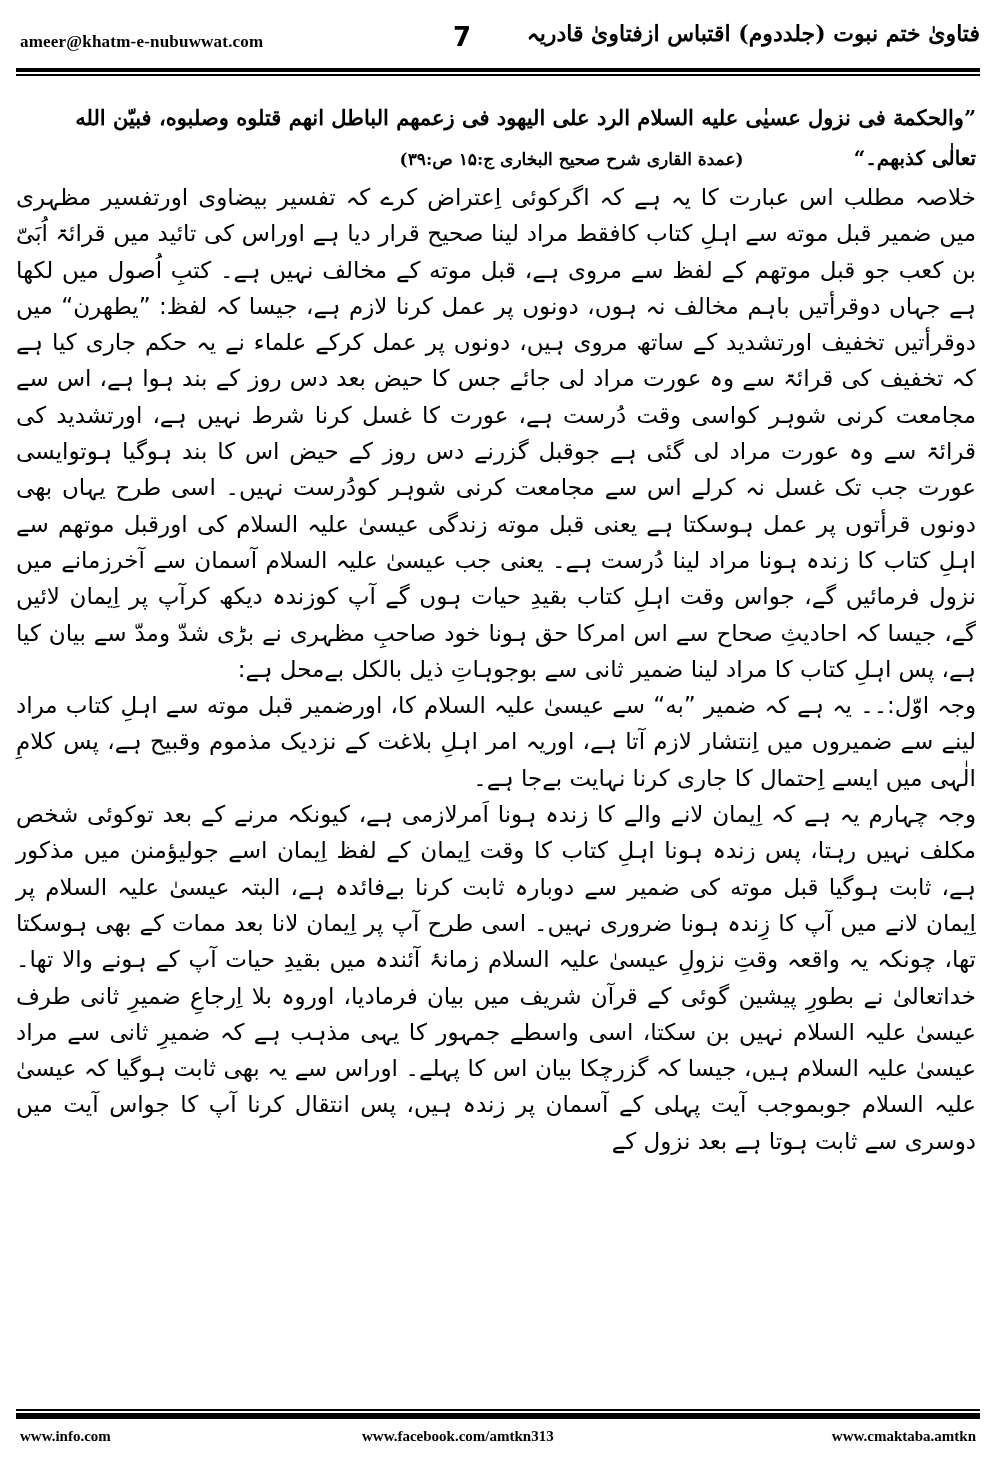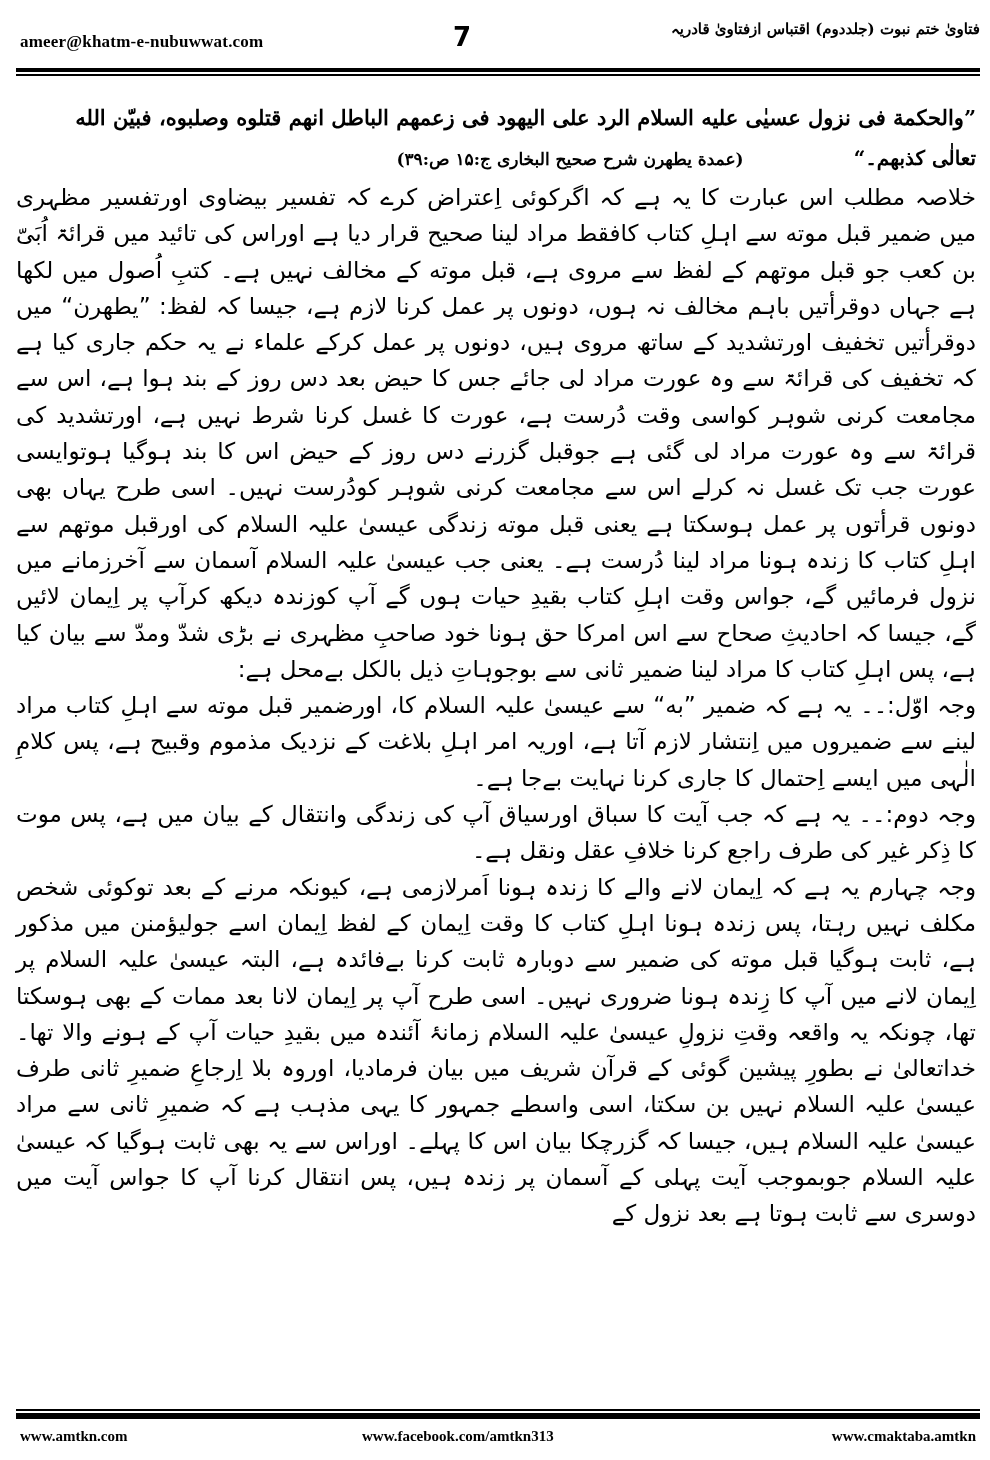--- a/index.html
+++ b/index.html
@@ -3,21 +3,21 @@
   <meta charset="utf-8">
   <style>
     html, body { margin: 0; padding: 0; background: #ffffff; }
     body { width: 990px; height: 1460px; position: relative; overflow: hidden; color: #000; }
     .page { position: absolute; left: 0; top: 0; width: 990px; height: 1460px; border-radius: 25px; }
 
     
     .header { position: absolute; left: 16px; right: 10px; top: 0; height: 58px; }
     .hdr-email { position: absolute; left: 4px; top: 32px; font-family: "Liberation Serif", serif; font-weight: bold; font-size: 17px; letter-spacing: 0.2px; }
     .hdr-page { position: absolute; left: 437px; top: 22px; font-family: "DejaVu Sans", sans-serif; font-weight: bold; font-size: 26px; }
-    .hdr-title { position: absolute; right: 0; top: 20px; direction: rtl; font-family: "DejaVu Serif", serif; font-weight: bold; font-size: 15px; white-space: nowrap; }
+    .hdr-title { position: absolute; right: 0; top: 20px; direction: rtl; font-family: "DejaVu Serif", serif; font-weight: bold; font-size: 22px; white-space: nowrap; }
     .hdr-rule-thick { position: absolute; left: 16px; right: 10px; top: 68px; height: 4px; background: #000; }
     .hdr-rule-thin { position: absolute; left: 16px; right: 10px; top: 74px; height: 2px; background: #000; }
 
     
     .content { position: absolute; left: 16px; right: 14px; top: 86px; direction: rtl; font-family: "DejaVu Sans", sans-serif; margin-top: 12px; }
     .arabic-quote { font-family: "DejaVu Serif", serif; font-weight: bold; font-size: 21px; line-height: 40px; text-align: justify; text-align-last: right; }
     .citation-row { display: flex; direction: rtl; justify-content: flex-start; align-items: baseline; font-family: "DejaVu Serif", serif; font-weight: bold; font-size: 20px; line-height: 40px; }
     .citation-row .quote-end { margin-left: 110px; }
     .citation-row .citation { font-size: 17px; }
     .para { font-size: 23px; line-height: 36.3px; text-align: justify; text-align-last: right; margin: 0; }
@@ -43,43 +43,40 @@
   </div>
   <div class="hdr-rule-thick"></div>
   <div class="hdr-rule-thin"></div>
 
   <div class="content">
     <div class="arabic-quote">
       <span>”والحکمة فی نزول عسیٰی علیه السلام الرد علی الیهود فی زعمهم الباطل انهم قتلوه وصلبوه، فبیّن الله</span>
     </div>
     <div class="citation-row">
       <span class="quote-end">تعالٰی کذبهم۔“</span>
-      <span class="citation">(عمدة یطهرن شرح صحیح البخاری ج:۱۵ ص:۳۹)</span>
+      <span class="citation">(عمدة القاری شرح صحیح البخاری ج:۱۵ ص:۳۹)</span>
     </div>
 
     <p class="para">
       <span>خلاصہ مطلب اس عبارت کا یہ ہے کہ اگرکوئی اِعتراض کرے کہ تفسیر بیضاوی اورتفسیر مظہری میں ضمیر قبل موته سے اہلِ کتاب کافقط مراد لینا صحیح قرار دیا ہے اوراس کی تائید میں قرائۃ اُبَیّ بن کعب جو قبل موتهم کے لفظ سے مروی ہے، قبل موته کے مخالف نہیں ہے۔ کتبِ اُصول میں لکھا ہے جہاں دوقرأتیں باہم مخالف نہ ہوں، دونوں پر عمل کرنا لازم ہے، جیسا کہ لفظ: ”یطهرن“ میں دوقرأتیں تخفیف اورتشدید کے ساتھ مروی ہیں، دونوں پر عمل کرکے علماء نے یہ حکم جاری کیا ہے کہ تخفیف کی قرائۃ سے وہ عورت مراد لی جائے جس کا حیض بعد دس روز کے بند ہوا ہے، اس سے مجامعت کرنی شوہر کواسی وقت دُرست ہے، عورت کا غسل کرنا شرط نہیں ہے، اورتشدید کی قرائۃ سے وہ عورت مراد لی گئی ہے جوقبل گزرنے دس روز کے حیض اس کا بند ہوگیا ہوتوایسی عورت جب تک غسل نہ کرلے اس سے مجامعت کرنی شوہر کودُرست نہیں۔ اسی طرح یہاں بھی دونوں قرأتوں پر عمل ہوسکتا ہے یعنی قبل موته زندگی عیسیٰ علیہ السلام کی اورقبل موتهم سے اہلِ کتاب کا زندہ ہونا مراد لینا دُرست ہے۔ یعنی جب عیسیٰ علیہ السلام آسمان سے آخرزمانے میں نزول فرمائیں گے، جواس وقت اہلِ کتاب بقیدِ حیات ہوں گے آپ کوزندہ دیکھ کرآپ پر اِیمان لائیں گے، جیسا کہ احادیثِ صحاح سے اس امرکا حق ہونا خود صاحبِ مظہری نے بڑی شدّ ومدّ سے بیان کیا ہے، پس اہلِ کتاب کا مراد لینا ضمیر ثانی سے بوجوہاتِ ذیل بالکل بےمحل ہے:</span>
     </p>
 
     <p class="para">
       <span class="heading">وجہ اوّل:۔۔</span><span> یہ ہے کہ ضمیر ”به“ سے عیسیٰ علیہ السلام کا، اورضمیر قبل موته سے اہلِ کتاب مراد لینے سے ضمیروں میں اِنتشار لازم آتا ہے، اوریہ امر اہلِ بلاغت کے نزدیک مذموم وقبیح ہے، پس کلامِ الٰہی میں ایسے اِحتمال کا جاری کرنا نہایت بےجا ہے۔</span>
     </p>
 
-    <p class="para">
-      <span class="heading">وجہ دوم:۔۔</span><span> یہ ہے کہ جب آیت کا سباق اورسیاق آپ کی زندگی وانتقال کے بیان میں ہے، پس موت کا ذِکر غیر کی طرف راجع کرنا خلافِ عقل ونقل ہے۔</span>
-    </p>
 
 
     <p class="para">
       <span class="heading">وجہ چہارم</span><span> یہ ہے کہ اِیمان لانے والے کا زندہ ہونا اَمرلازمی ہے، کیونکہ مرنے کے بعد توکوئی شخص مکلف نہیں رہتا، پس زندہ ہونا اہلِ کتاب کا وقت اِیمان کے لفظ اِیمان اسے جولیؤمنن میں مذکور ہے، ثابت ہوگیا قبل موته کی ضمیر سے دوبارہ ثابت کرنا بےفائدہ ہے، البتہ عیسیٰ علیہ السلام پر اِیمان لانے میں آپ کا زِندہ ہونا ضروری نہیں۔ اسی طرح آپ پر اِیمان لانا بعد ممات کے بھی ہوسکتا تھا، چونکہ یہ واقعہ وقتِ نزولِ عیسیٰ علیہ السلام زمانۂ آئندہ میں بقیدِ حیات آپ کے ہونے والا تھا۔ خداتعالیٰ نے بطورِ پیشین گوئی کے قرآن شریف میں بیان فرمادیا، اوروہ بلا اِرجاعِ ضمیرِ ثانی طرف عیسیٰ علیہ السلام نہیں بن سکتا، اسی واسطے جمہور کا یہی مذہب ہے کہ ضمیرِ ثانی سے مراد عیسیٰ علیہ السلام ہیں، جیسا کہ گزرچکا بیان اس کا پہلے۔ اوراس سے یہ بھی ثابت ہوگیا کہ عیسیٰ علیہ السلام جوبموجب آیت پہلی کے آسمان پر زندہ ہیں، پس انتقال کرنا آپ کا جواس آیت میں دوسری سے ثابت ہوتا ہے بعد نزول کے</span>
     </p>
   </div>
 
   <div class="ftr-rule-thin"></div>
   <div class="ftr-rule-thick"></div>
 
   <div class="footer">
-    <span class="ftr-left">www.amtkn.com</span>
+    <span class="ftr-left">www.info.com</span>
     <span class="ftr-center">www.facebook.com/amtkn313</span>
     <span class="ftr-right">www.cmaktaba.amtkn</span>
   </div>
 
 </div>
 
 </body></html>

